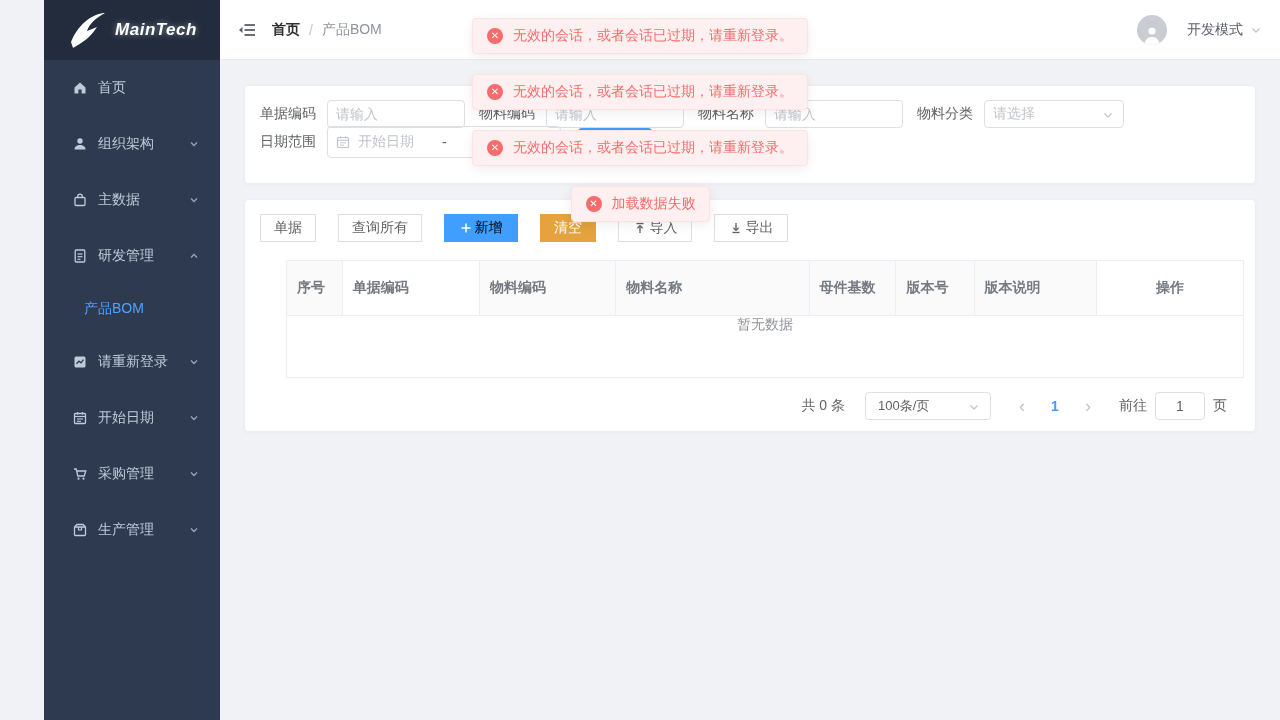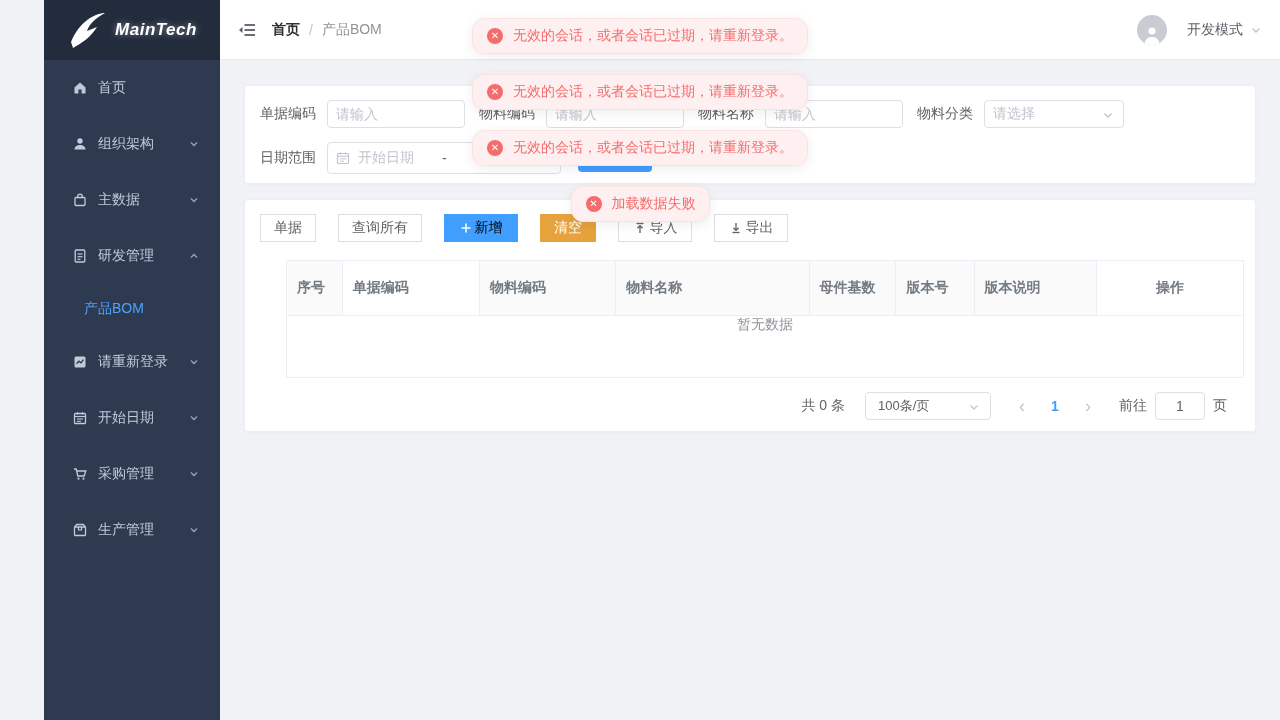--- a/index.html
+++ b/index.html
@@ -28,21 +28,21 @@
   .avatar { width:30px; height:30px; border-radius:50%; background:#c9ccd3; display:flex; align-items:flex-end; justify-content:center; overflow:hidden; }
   .user-label { margin-left:20px; color:#5a5e66; }
   .user-chevron { margin-left:7px; width:12px; height:12px; }
 
   
   .card { position:absolute; left:244px; width:1012px; background:#fff; border:1px solid #ebeef5; border-radius:4px; box-shadow:0 1px 3px rgba(0,0,0,.03); }
   .card-filter { top:85px; height:99px; padding:14px 15px; }
   .card-table  { top:199px; height:233px; padding:14px 15px 0; }
 
   .filter-row { display:flex; align-items:center; height:28px; }
-  .filter-row + .filter-row { margin-top:16px; }
+  .filter-row + .filter-row { margin-top:0; }
   .fgroup { display:flex; align-items:center; margin-right:14px; }
   .flabel { width:56px; color:#606266; margin-right:11px; white-space:nowrap; }
   .finput { width:138px; height:28px; border:1px solid #dcdfe6; border-radius:4px; padding:0 8px; font-size:14px; color:#606266; font-family:inherit; outline:none; }
   .finput::placeholder { color:#c0c4cc; }
   .fselect { width:140px; height:28px; border:1px solid #dcdfe6; border-radius:4px; padding:0 8px; display:flex; align-items:center; color:#c0c4cc; cursor:pointer; position:relative; }
   .fselect .sel-chevron { position:absolute; right:9px; top:8px; width:12px; height:12px; }
   .date-input { width:234px; height:32px; border:1px solid #dcdfe6; border-radius:4px; display:flex; align-items:center; padding:4px 8px; cursor:pointer; }
   .date-start { color:#c0c4cc; margin-left:8px; width:78px; }
   .date-sep { color:#606266; margin:0 6px; }
   .date-end { color:#c0c4cc; }
@@ -70,21 +70,21 @@
   .pag-select { margin-left:20px; width:126px; height:28px; border:1px solid #dcdfe6; border-radius:4px; display:flex; align-items:center; padding:0 8px 0 12px; font-size:13px; color:#606266; cursor:pointer; position:relative; }
   .pag-select .sel-chevron { position:absolute; right:10px; top:8px; width:12px; height:12px; }
   .pag-arrow { margin-left:24px; color:#c0c4cc; font-size:18px; line-height:1; cursor:default; width:14px; text-align:center; }
   .pag-arrow.next { margin-left:18px; }
   .pag-page { margin-left:18px; width:16px; text-align:center; color:#409eff; font-weight:700; cursor:pointer; }
   .pag-goto { margin-left:24px; }
   .pag-input { margin-left:8px; width:50px; height:28px; border:1px solid #dcdfe6; border-radius:4px; text-align:center; font-size:14px; color:#606266; font-family:inherit; outline:none; }
   .pag-unit { margin-left:8px; }
 
   
-  .toast { position:absolute; display:flex; align-items:center; justify-content:center; background:#fef0f0; border:1px solid #fde2e2; border-radius:12px; color:#f56c6c; font-size:14px; box-shadow:0 3px 12px rgba(0,0,0,.07); z-index:100; }
+  .toast { position:absolute; display:flex; align-items:center; justify-content:center; background:#fef0f0; border:1px solid #fde2e2; border-radius:4px; color:#f56c6c; font-size:14px; box-shadow:0 3px 12px rgba(0,0,0,.07); z-index:100; }
   .toast-ico { width:16px; height:16px; border-radius:50%; background:#f56c6c; color:#fff; font-size:10px; font-weight:bold; line-height:16px; text-align:center; margin-right:10px; flex:none; }
   .toast-ico::before { content:"\2715"; }
   .t1 { left:472px; top:18px;  width:336px; height:36px; }
   .t2 { left:472px; top:74px;  width:336px; height:36px; }
   .t3 { left:472px; top:130px; width:336px; height:36px; }
   .t4 { left:571px; top:186px; width:139px; height:36px; }
 
   svg { display:block; }
 </style>
 </head>

